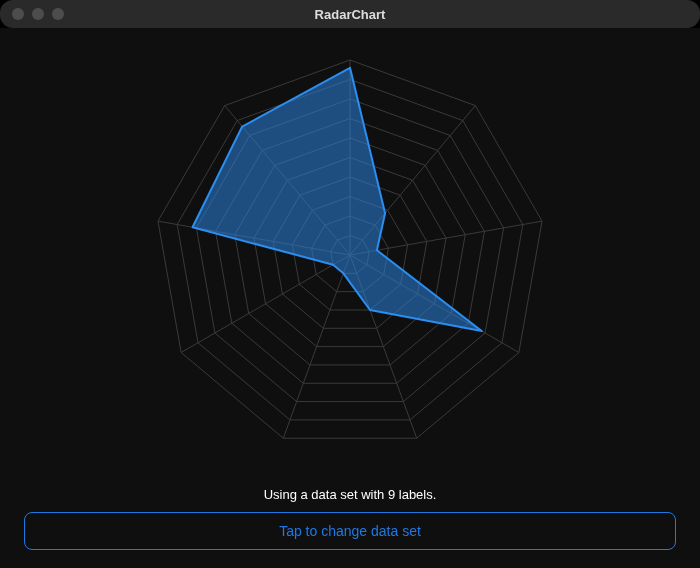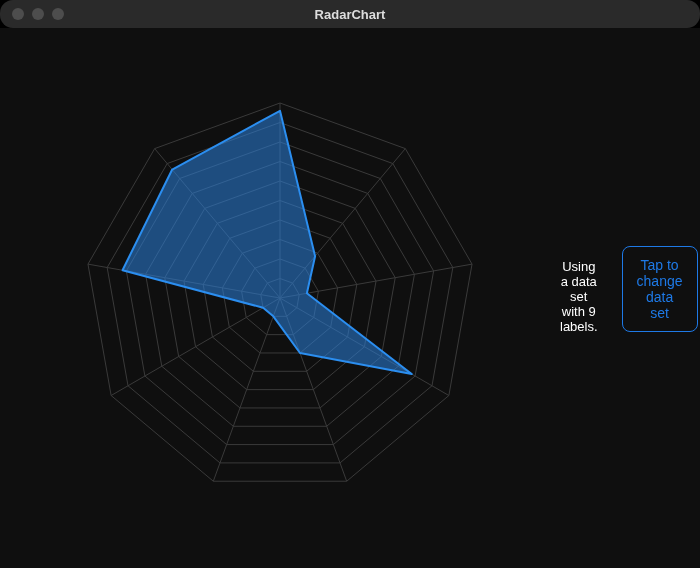--- a/index.html
+++ b/index.html
@@ -44,21 +44,21 @@
       color: #ddd;
       font-size: 13px;
       font-weight: 600;
       pointer-events: none;
     }
     .content {
       position: absolute;
       top: 28px; left: 0; right: 0; bottom: 0;
       background: #0f0f0f;
       display: flex;
-      flex-direction: row;
+      flex-direction: column;
       align-items: center;
     }
     .chart-area {
       flex: 1 1 auto;
       width: 100%;
       display: flex;
       align-items: center;
       justify-content: center;
     }
     #radar-chart { display: block; }

